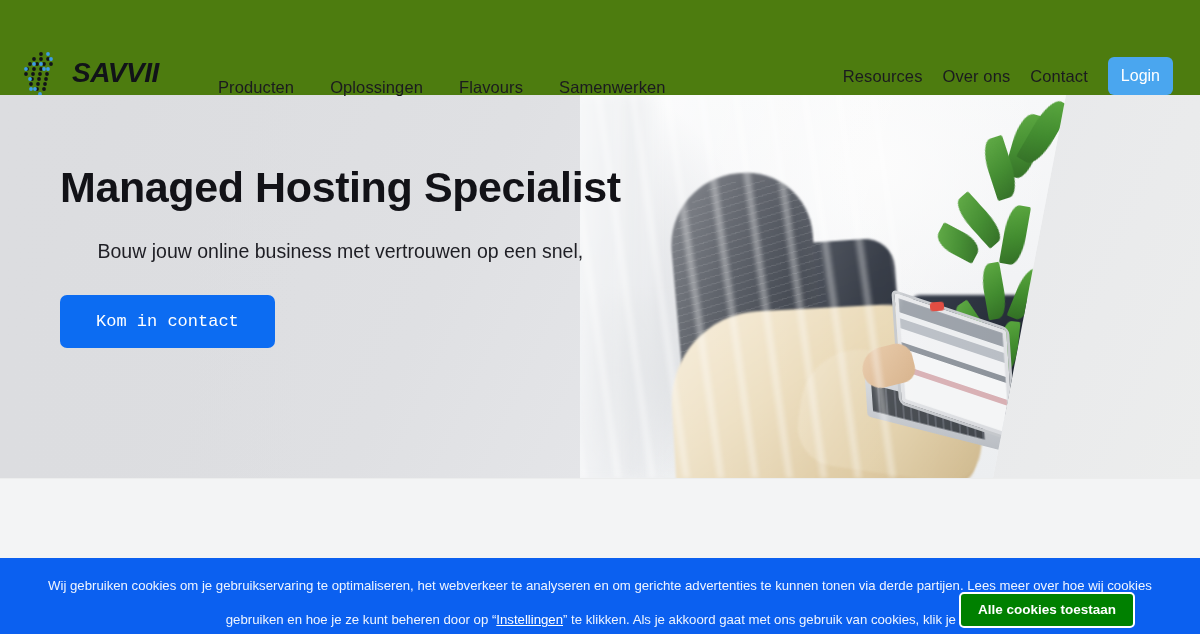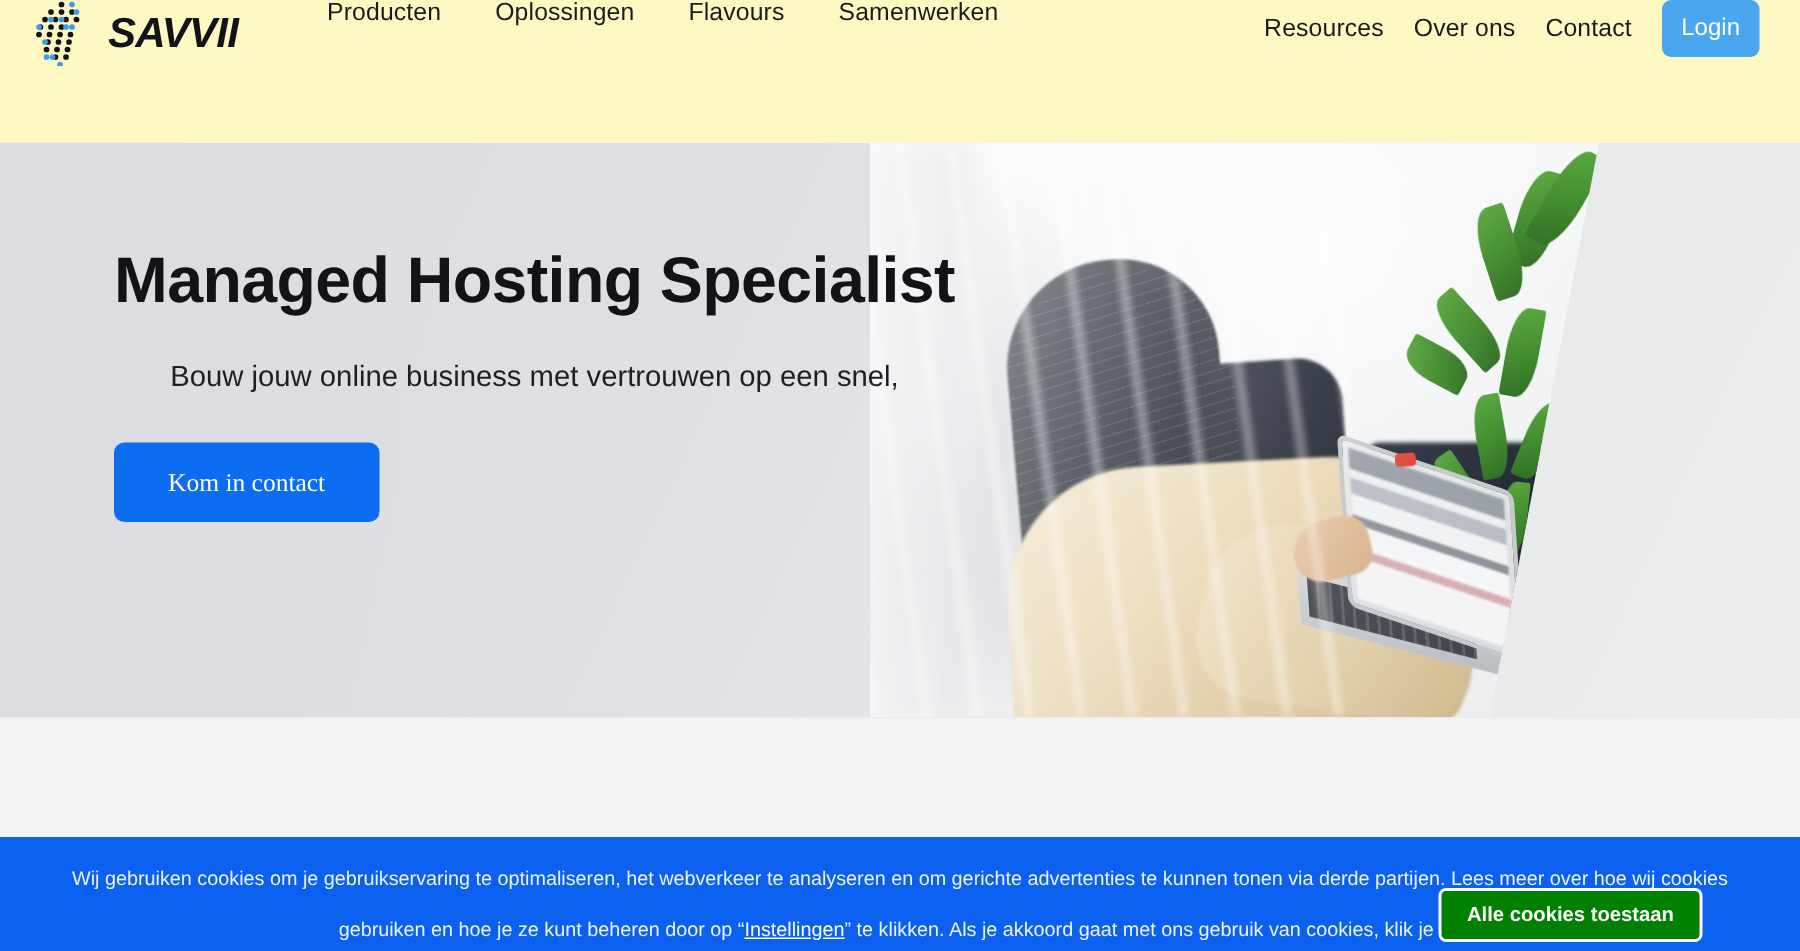--- a/index.html
+++ b/index.html
@@ -10,22 +10,22 @@
     background:#ffffff;
     font-family:"Liberation Sans", sans-serif;
     -webkit-font-smoothing:antialiased;
   }
   .page { position:relative; width:1200px; height:634px; }
 
   
   .header {
     position:absolute; top:0; left:0;
     width:1200px; height:95px;
-    background:#fef9c3;
-    display:flex; align-items:flex-start;
+    background:#4d7c0f;
+    display:flex; align-items:flex-end;
     z-index:40;
   }
   .logo-wrap {
     display:flex; align-items:center;
     margin-left:22px;
     gap:10px;
     cursor:pointer;
   }
   .logo-mark { width:40px; height:44px; display:block; }
   .logo-word { height:30px; display:block; }
@@ -233,21 +233,21 @@
     pointer-events:none;
   }
   .hero-fade-left {
     position:absolute; top:0; left:0;
     width:300px; height:383px;
     background:linear-gradient(90deg,#dcdde0 0%,rgba(220,221,224,.82) 38%,rgba(220,221,224,0) 100%);
     pointer-events:none;
   }
 
   .hero-content {
-    position:absolute; left:76px; top:70px;
+    position:absolute; left:60px; top:70px;
     z-index:10;
   }
   .hero-title {
     font-size:43px;
     font-weight:bold;
     color:#121217;
     letter-spacing:-.4px;
     line-height:1.06;
     white-space:nowrap;
   }
@@ -262,21 +262,21 @@
   .cta-btn {
     display:inline-block;
     margin-top:28px;
     background:#0c6cf2;
     color:#ffffff;
     font-size:17px;
     border:none;
     border-radius:7px;
     padding:18px 36px;
     cursor:pointer;
-    font-family:Liberation Serif, serif;
+    font-family:Liberation Mono, monospace;
     line-height:1;
   }
 
   
   .below {
     position:absolute; top:478px; left:0;
     width:1200px; height:80px;
     background:#f3f4f5;
     border-top:1px solid #eceded;
   }

